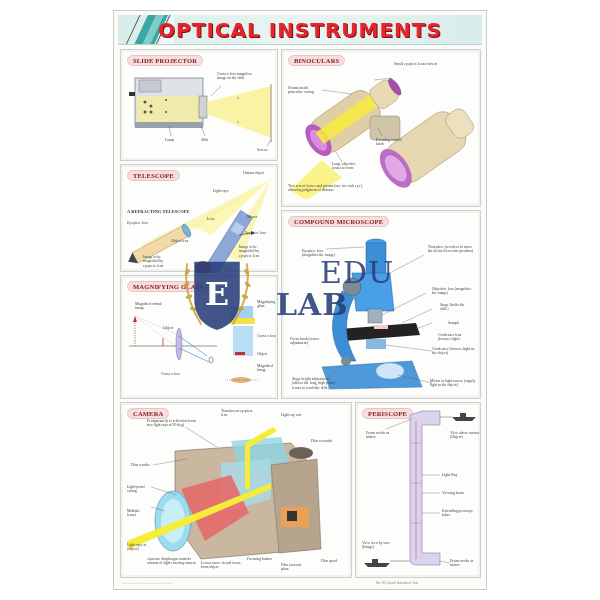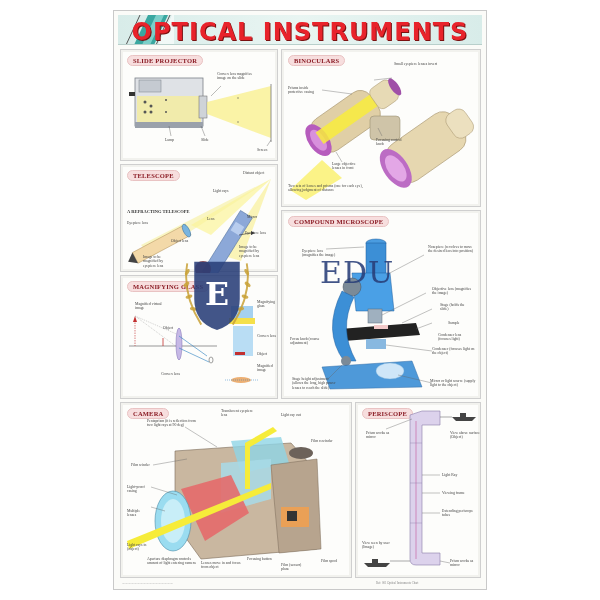--- a/index.html
+++ b/index.html
@@ -13,21 +13,21 @@
     .title-bar {
       position: absolute; left: 4px; top: 4px; width: 364px; height: 30px;
       background: linear-gradient(90deg, #d8ece9 0%, #e9f5f2 50%, #d8ece9 100%);
       border-bottom: 1px solid #b8cfcb; overflow: hidden;
     }
     .title-stripes { position: absolute; top: 0; height: 30px; width: 60px; }
     .title-stripes.left { left: 0; }
     .title-stripes.right { right: 0; }
     .title-text {
       position: absolute; left: 0; right: 0; top: 3px; text-align: center;
-      font-family: "DejaVu Sans", sans-serif; font-weight: bold; font-size: 24px;
+      font-family: "DejaVu Sans", sans-serif; font-weight: bold; font-size: 20px;
       color: #e8232b; letter-spacing: 1px;
       text-shadow: 1px 1px 0 #7a1010;
     }
 
     .panel {
       position: absolute; background: #fdfdfb; border: 1px solid #cfcfcf;
       box-shadow: inset 0 0 0 2px #f2f2ee;
     }
     .panel-label {
       position: absolute; left: 6px; top: 5px; padding: 1px 5px;
@@ -328,13 +328,14 @@
       <ellipse cx="13" cy="62" rx="4" ry="2" transform="rotate(10 13 62)"></ellipse>
       <ellipse cx="74" cy="20" rx="4" ry="2" transform="rotate(60 74 20)"></ellipse>
       <ellipse cx="75" cy="34" rx="4" ry="2" transform="rotate(40 75 34)"></ellipse>
       <ellipse cx="72" cy="48" rx="4" ry="2" transform="rotate(20 72 48)"></ellipse>
       <ellipse cx="67" cy="62" rx="4" ry="2" transform="rotate(-10 67 62)"></ellipse>
     </g>
     <path d="M14,8 L66,8 L66,50 Q66,78 40,86 Q14,78 14,50 Z" fill="rgba(40,62,120,0.88)"></path>
     <text x="40" y="58" text-anchor="middle" font-family="DejaVu Serif, serif" font-weight="bold" font-size="36" fill="#ffffff">E</text>
   </svg>
   <div class="wm-edu">EDU</div>
+  <div class="wm-lab">LAB</div>
 </div>
 
 </body></html>

